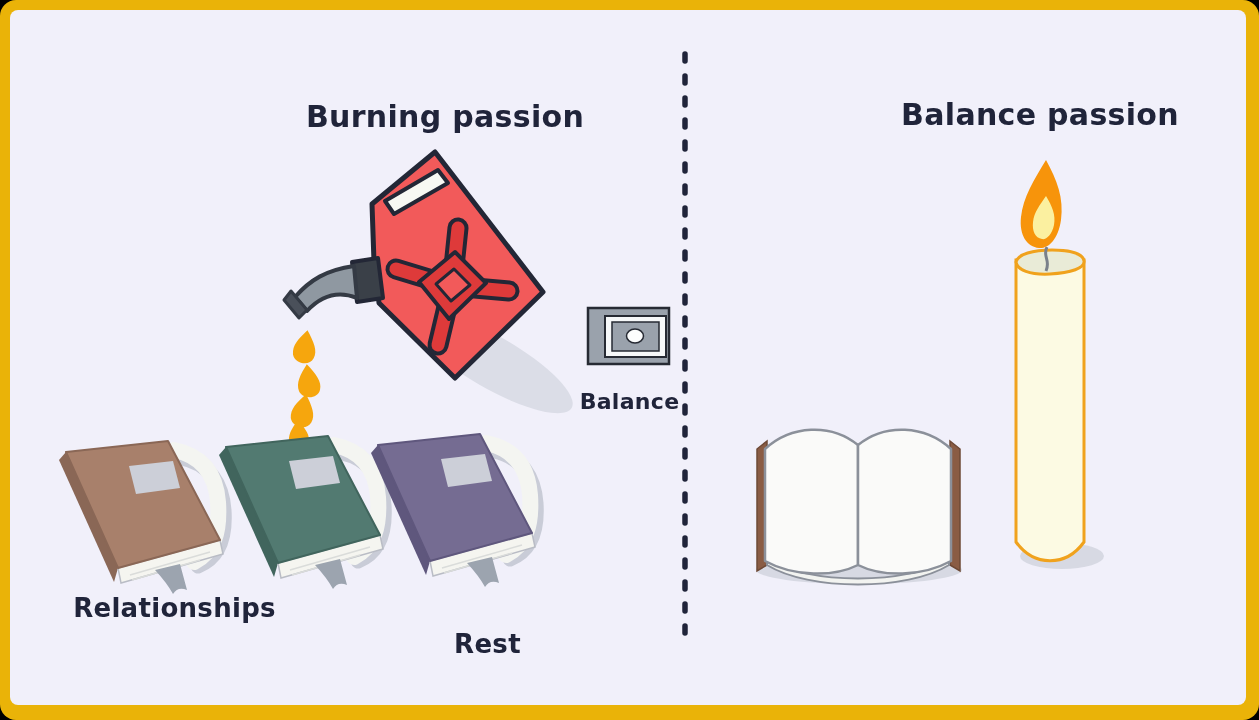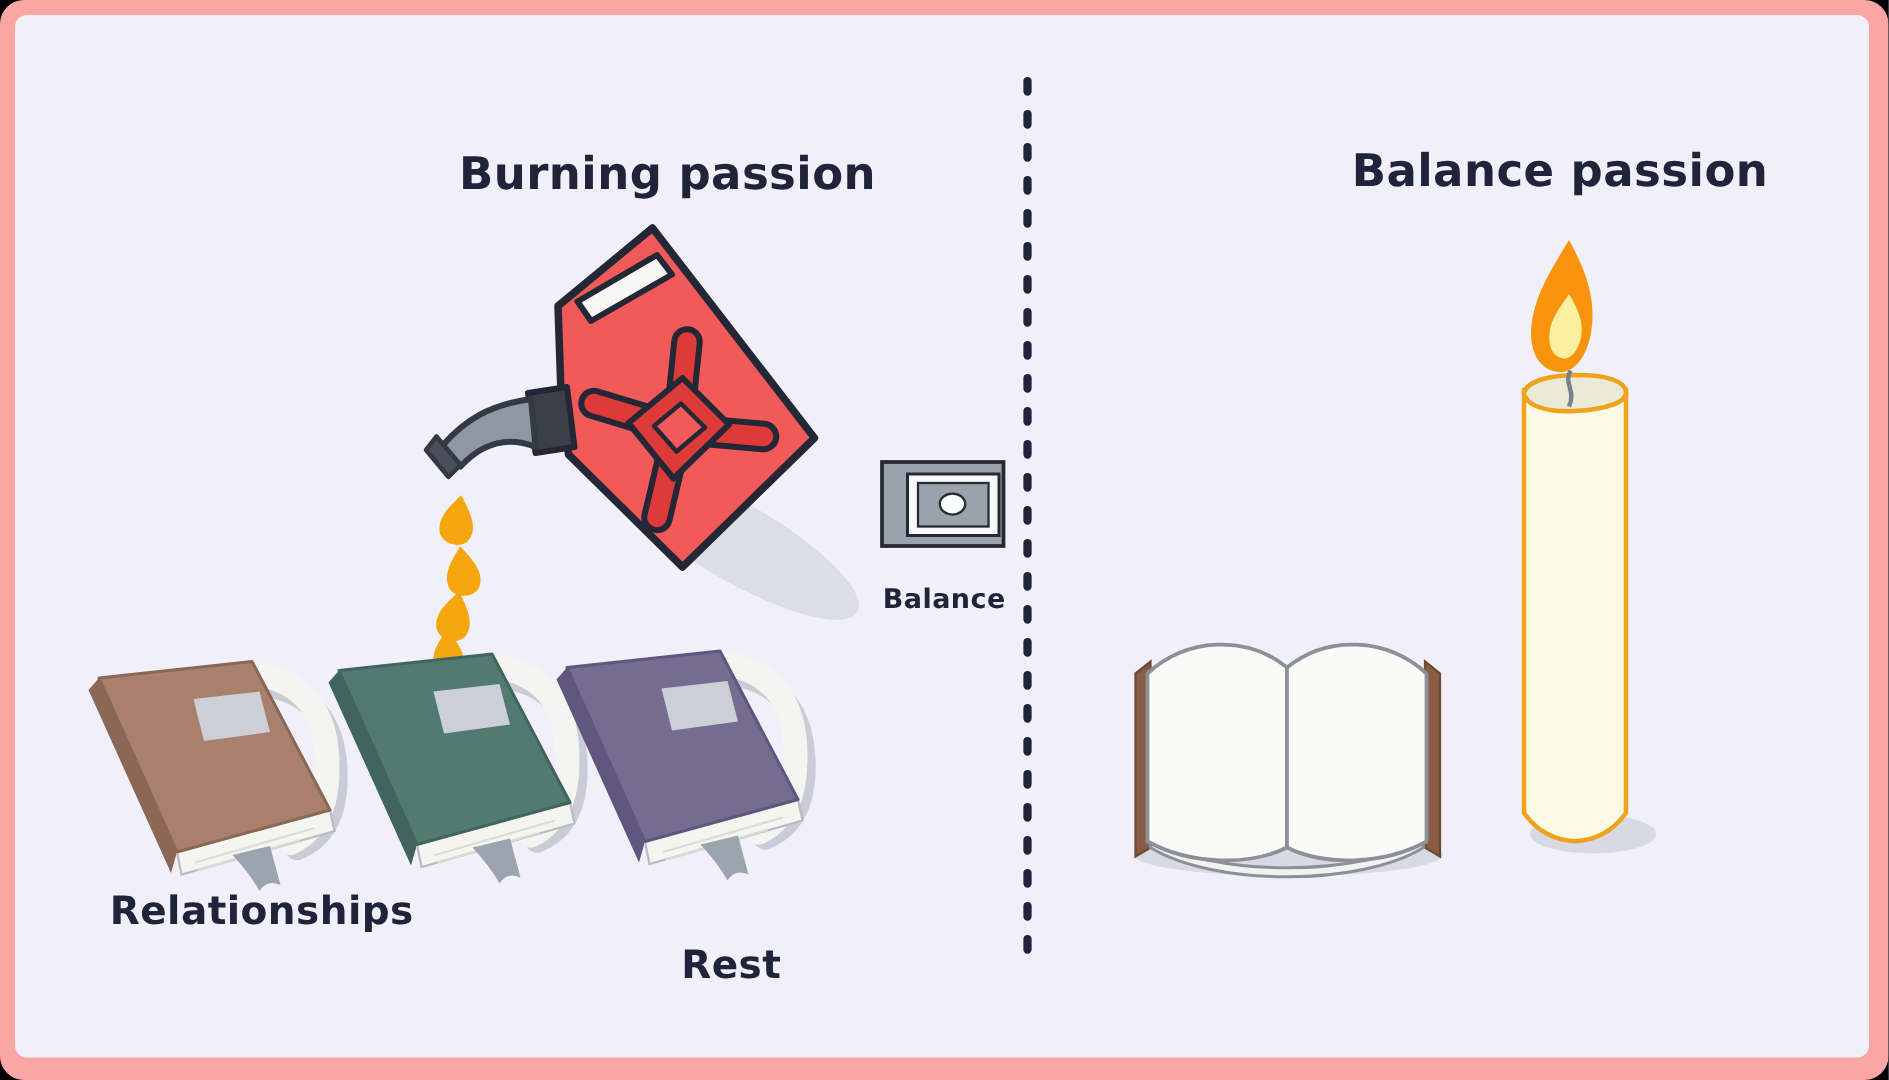--- a/index.html
+++ b/index.html
@@ -1,23 +1,23 @@
 <!DOCTYPE html>
 <html><head>
 <meta charset="utf-8">
 <style>
   html,body{margin:0;padding:0;background:#000;}
-  .stage{position:relative;width:1259px;height:720px;background:#fca5a5;border-radius:16px;overflow:hidden;
+  .stage{position:relative;width:1259px;height:720px;background:#eab308;border-radius:16px;overflow:hidden;
          font-family:"DejaVu Sans",sans-serif;}
   .paper{position:absolute;left:10px;top:10px;width:1236px;height:695px;background:#F1F0FA;border-radius:8px;}
   .abs{position:absolute;}
   .hand{color:#20243A;font-weight:600;text-align:center;letter-spacing:.3px;line-height:1.1;}
   .title{font-size:30px;}
   .book-label{font-size:26px;}
-  .balance{font-size:18px;}
+  .balance{font-size:22px;}
   svg{display:block;overflow:visible;}
 </style>
 </head>
 <body>
 
 <div class="stage">
   <div class="paper">
 
     <div class="abs hand title" style="left:255px;top:90px;width:360px;">Burning passion</div>
     <div class="abs hand title" style="left:855px;top:88px;width:350px;">Balance passion</div>

